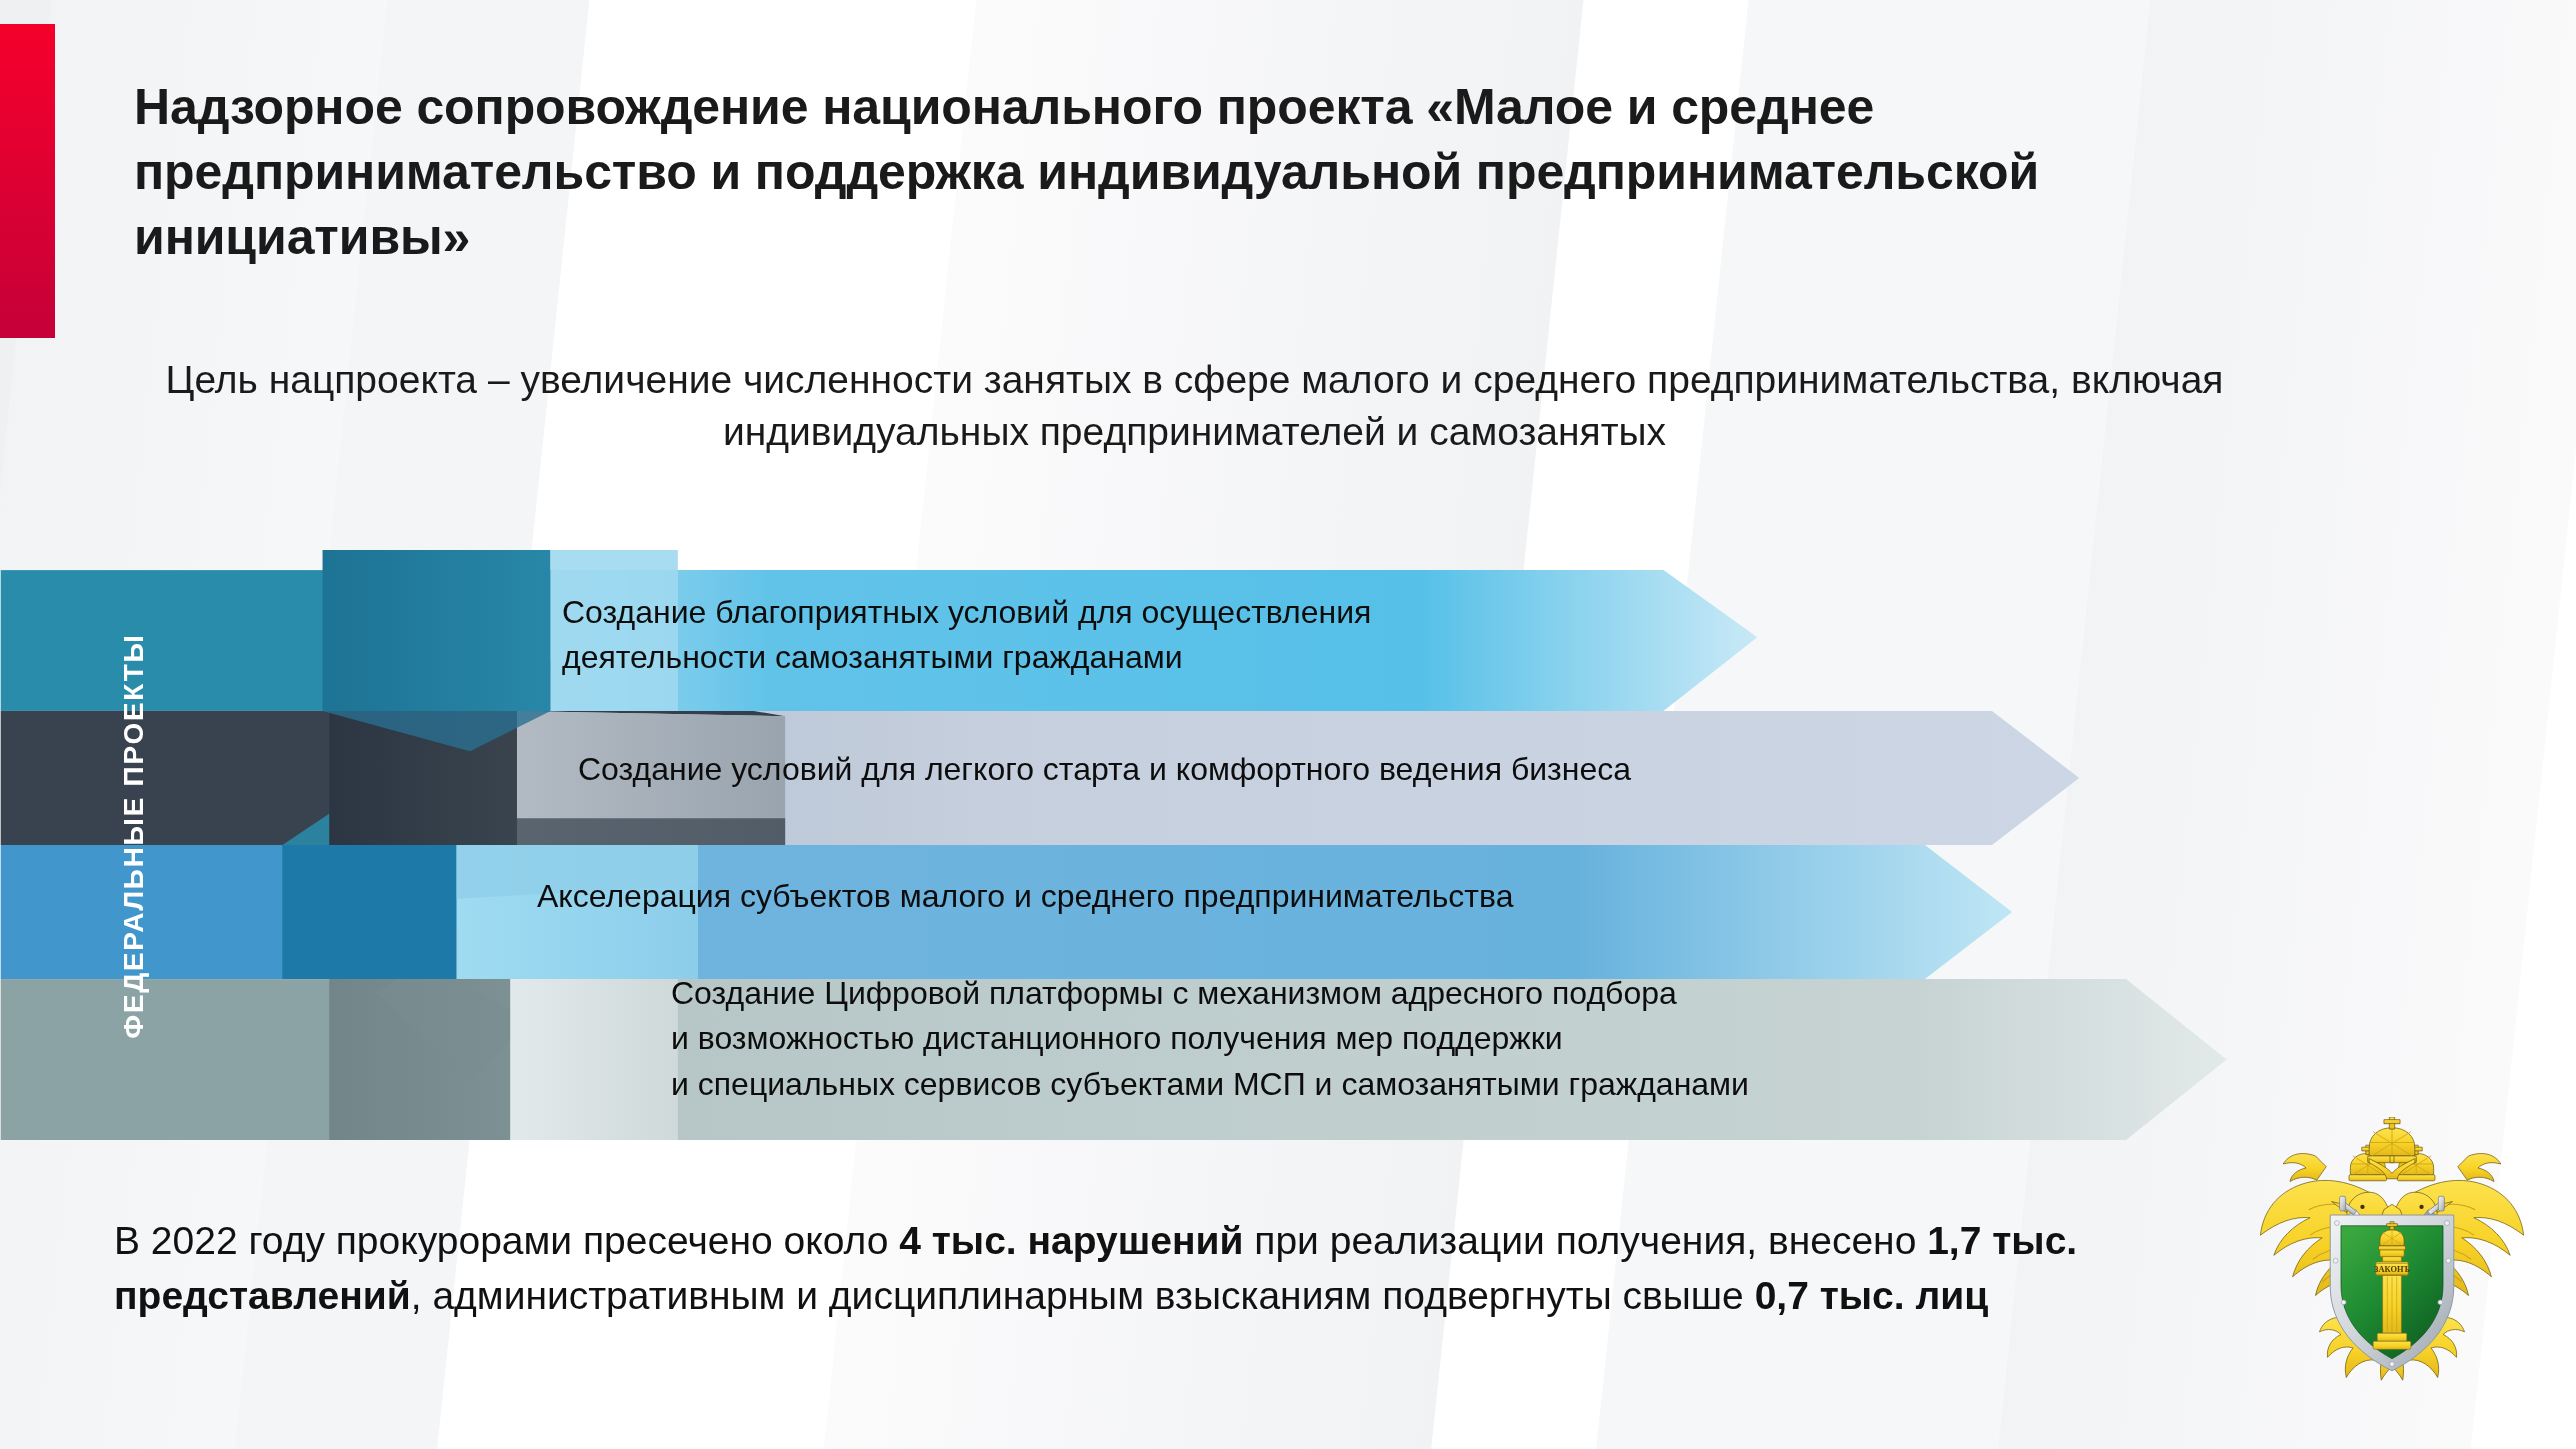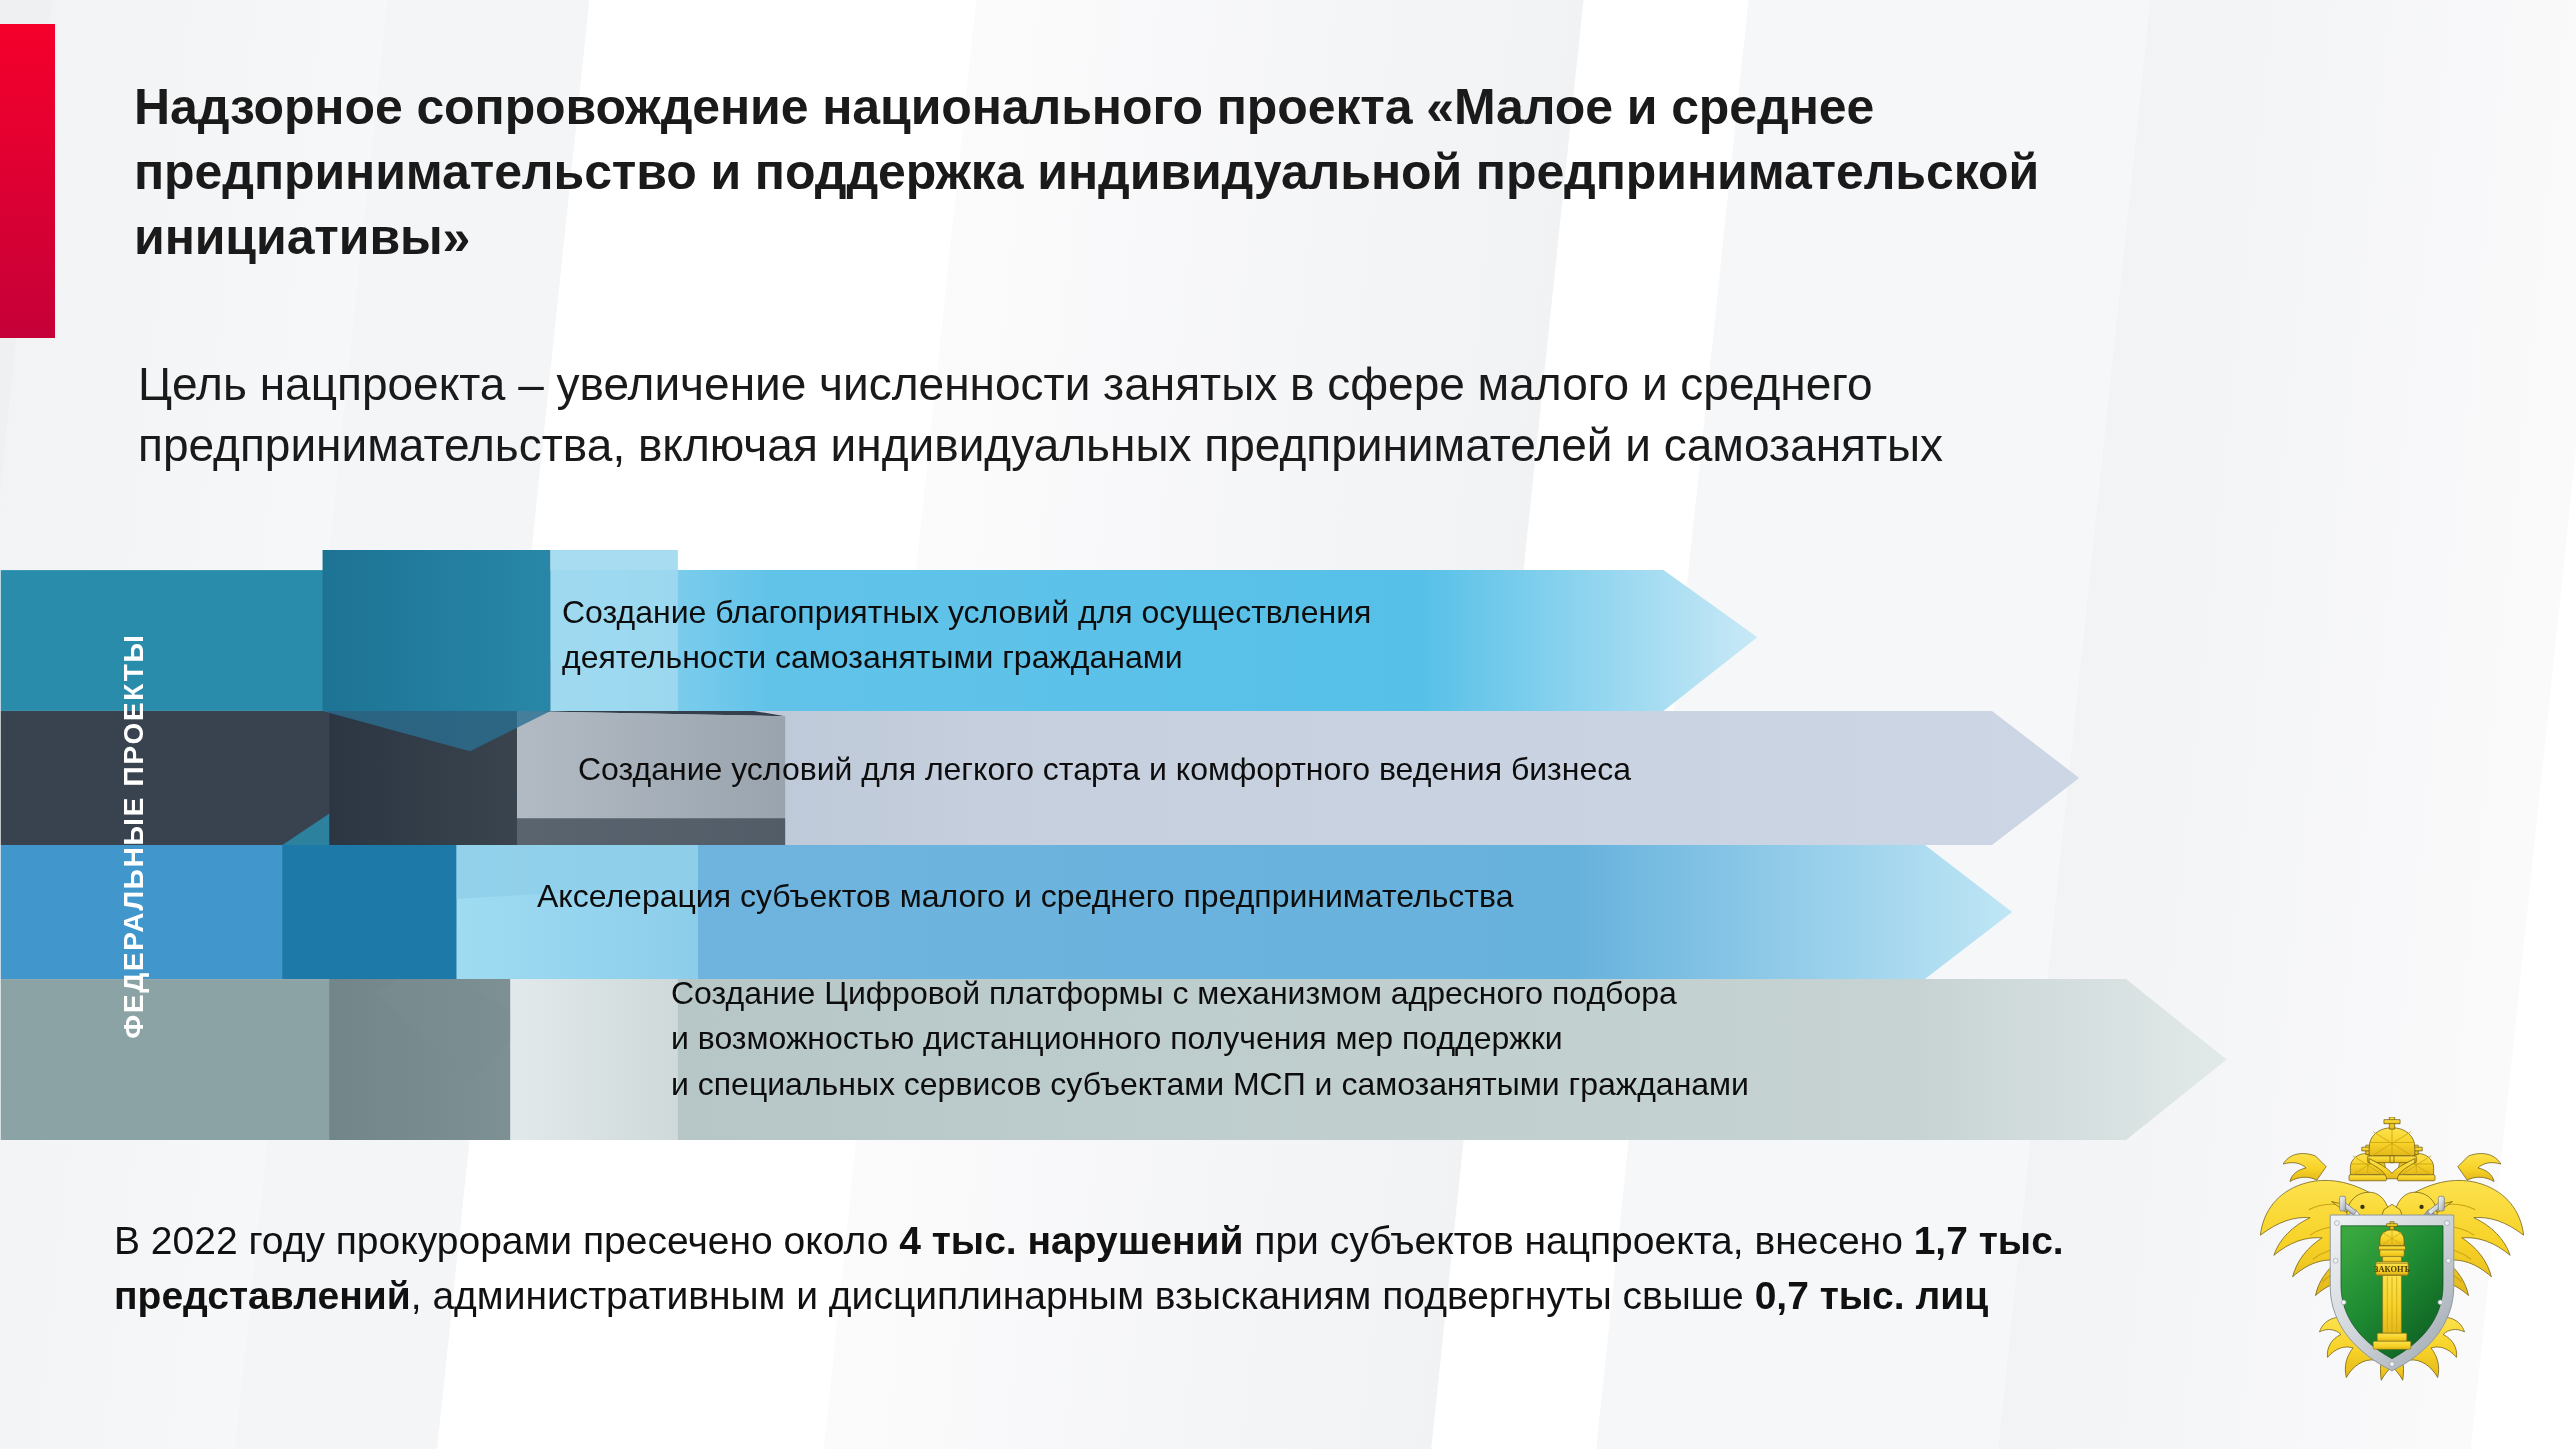--- a/index.html
+++ b/index.html
@@ -55,24 +55,25 @@
     font-weight: bold;
     line-height: 1.30;
     color: #1a1a1a;
     letter-spacing: -0.1px;
   }
   #subtitle {
     position: absolute;
     left: 138px;
     top: 354px;
     width: 2113px;
-    font-size: 46px;
+    font-size: 39px;
     font-weight: normal;
     line-height: 1.33;
     color: #1a1a1a;
+    text-align: center;
   }
 
   
   #diagram {
     position: absolute;
     left: 0;
     top: 550px;
     width: 2576px;
     height: 590px;
   }
@@ -245,21 +246,21 @@
   </div>
 
   <div class="arrow-text" id="arrow-text-1">Создание благоприятных условий для осуществления
 деятельности самозанятыми гражданами</div>
   <div class="arrow-text" id="arrow-text-2">Создание условий для легкого старта и комфортного ведения бизнеса</div>
   <div class="arrow-text" id="arrow-text-3">Акселерация субъектов малого и среднего предпринимательства</div>
   <div class="arrow-text" id="arrow-text-4">Создание Цифровой платформы с механизмом адресного подбора
 и возможностью дистанционного получения мер поддержки
 и специальных сервисов субъектами МСП и самозанятыми гражданами</div>
 
-  <div id="bottom-text"><span>В 2022 году прокурорами пресечено около </span><b>4 тыс. нарушений</b><span> при субъектов нацпроекта, внесено </span><b>1,7 тыс. представлений</b><span>, административным и дисциплинарным взысканиям подвергнуты свыше </span><b>0,7 тыс. лиц</b></div>
+  <div id="bottom-text"><span>В 2022 году прокурорами пресечено около </span><b>4 тыс. нарушений</b><span> при реализации получения, внесено </span><b>1,7 тыс. представлений</b><span>, административным и дисциплинарным взысканиям подвергнуты свыше </span><b>0,7 тыс. лиц</b></div>
 
   <div id="emblem">
     <svg viewBox="0 0 420 420" xmlns="http://www.w3.org/2000/svg">
       <defs>
         <linearGradient id="gGold" x1="0" y1="0" x2="0" y2="1">
           <stop offset="0%" stop-color="#fde24d"></stop>
           <stop offset="55%" stop-color="#f7d227"></stop>
           <stop offset="100%" stop-color="#e3b71a"></stop>
         </linearGradient>
         <linearGradient id="gShield" x1="0.15" y1="0" x2="0.9" y2="1">

